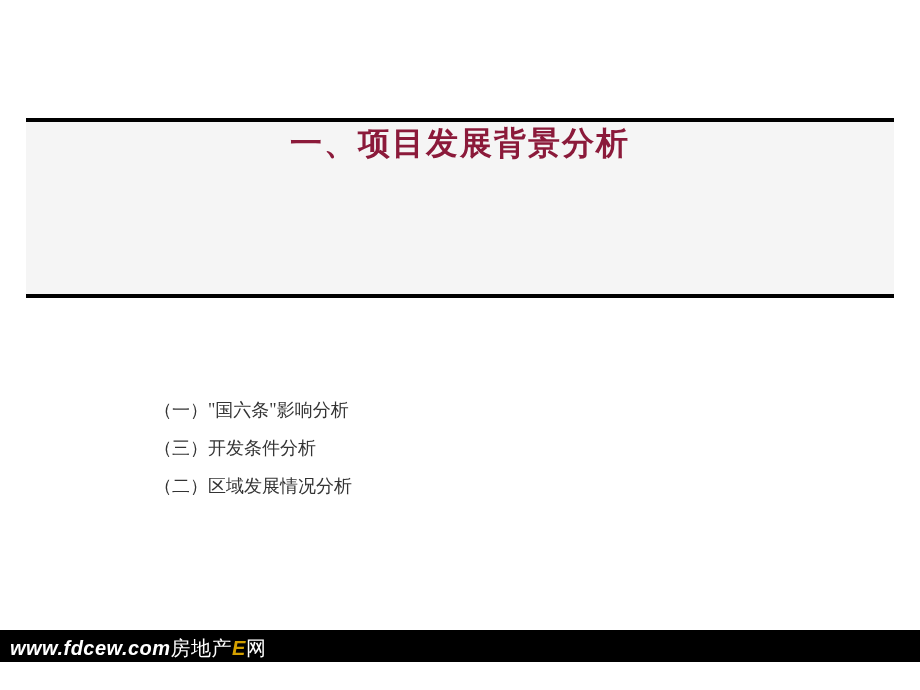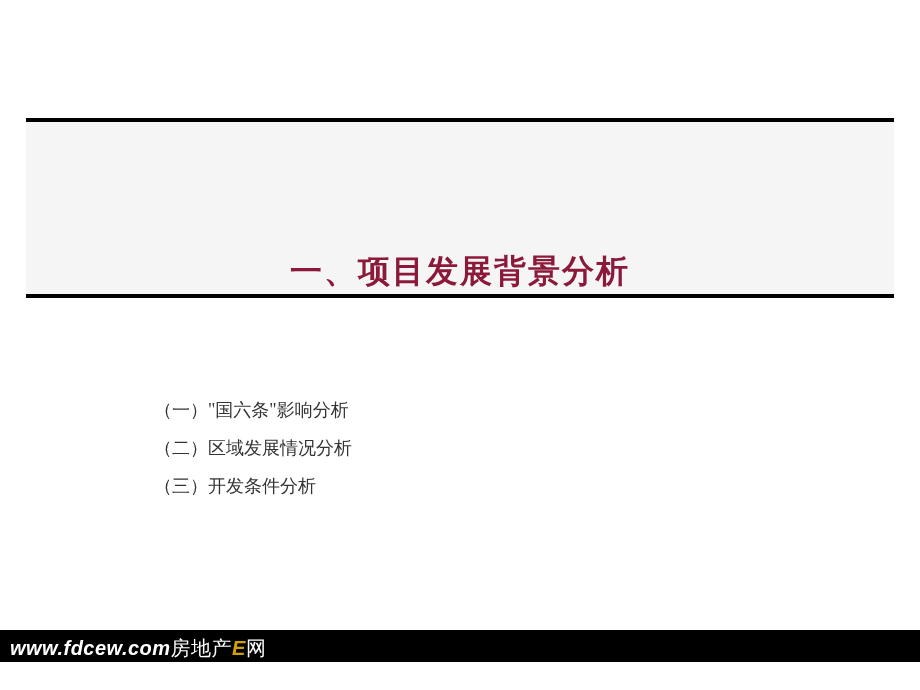--- a/index.html
+++ b/index.html
@@ -18,21 +18,21 @@
     .title-box {
       position: absolute;
       left: 26px;
       top: 118px;
       width: 868px;
       height: 180px;
       background: #f5f5f5;
       border-top: 4px solid #000000;
       border-bottom: 4px solid #000000;
       display: flex;
-      align-items: flex-end;
+      align-items: flex-start;
       justify-content: center;
     }
     .title-text {
       color: #8b1a3a;
       font-size: 32px;
       font-weight: bold;
       letter-spacing: 2px;
     }
     .list-container {
       position: absolute;
@@ -74,21 +74,21 @@
   </style>
 </head>
 <body>
 
 <div class="title-box">
   <div class="title-text">一、项目发展背景分析</div>
 </div>
 
 <div class="list-container">
   <div class="list-item">（一）"国六条"影响分析</div>
+  <div class="list-item">（三）开发条件分析</div>
   <div class="list-item">（二）区域发展情况分析</div>
-  <div class="list-item">（三）开发条件分析</div>
 </div>
 
 <div class="footer-bar">
   <span class="footer-text">
     <span>www.fdcew.com</span><span class="chinese">房地产</span><span class="highlight">E</span><span class="chinese">网</span>
   </span>
 </div>
 
 </body></html>

